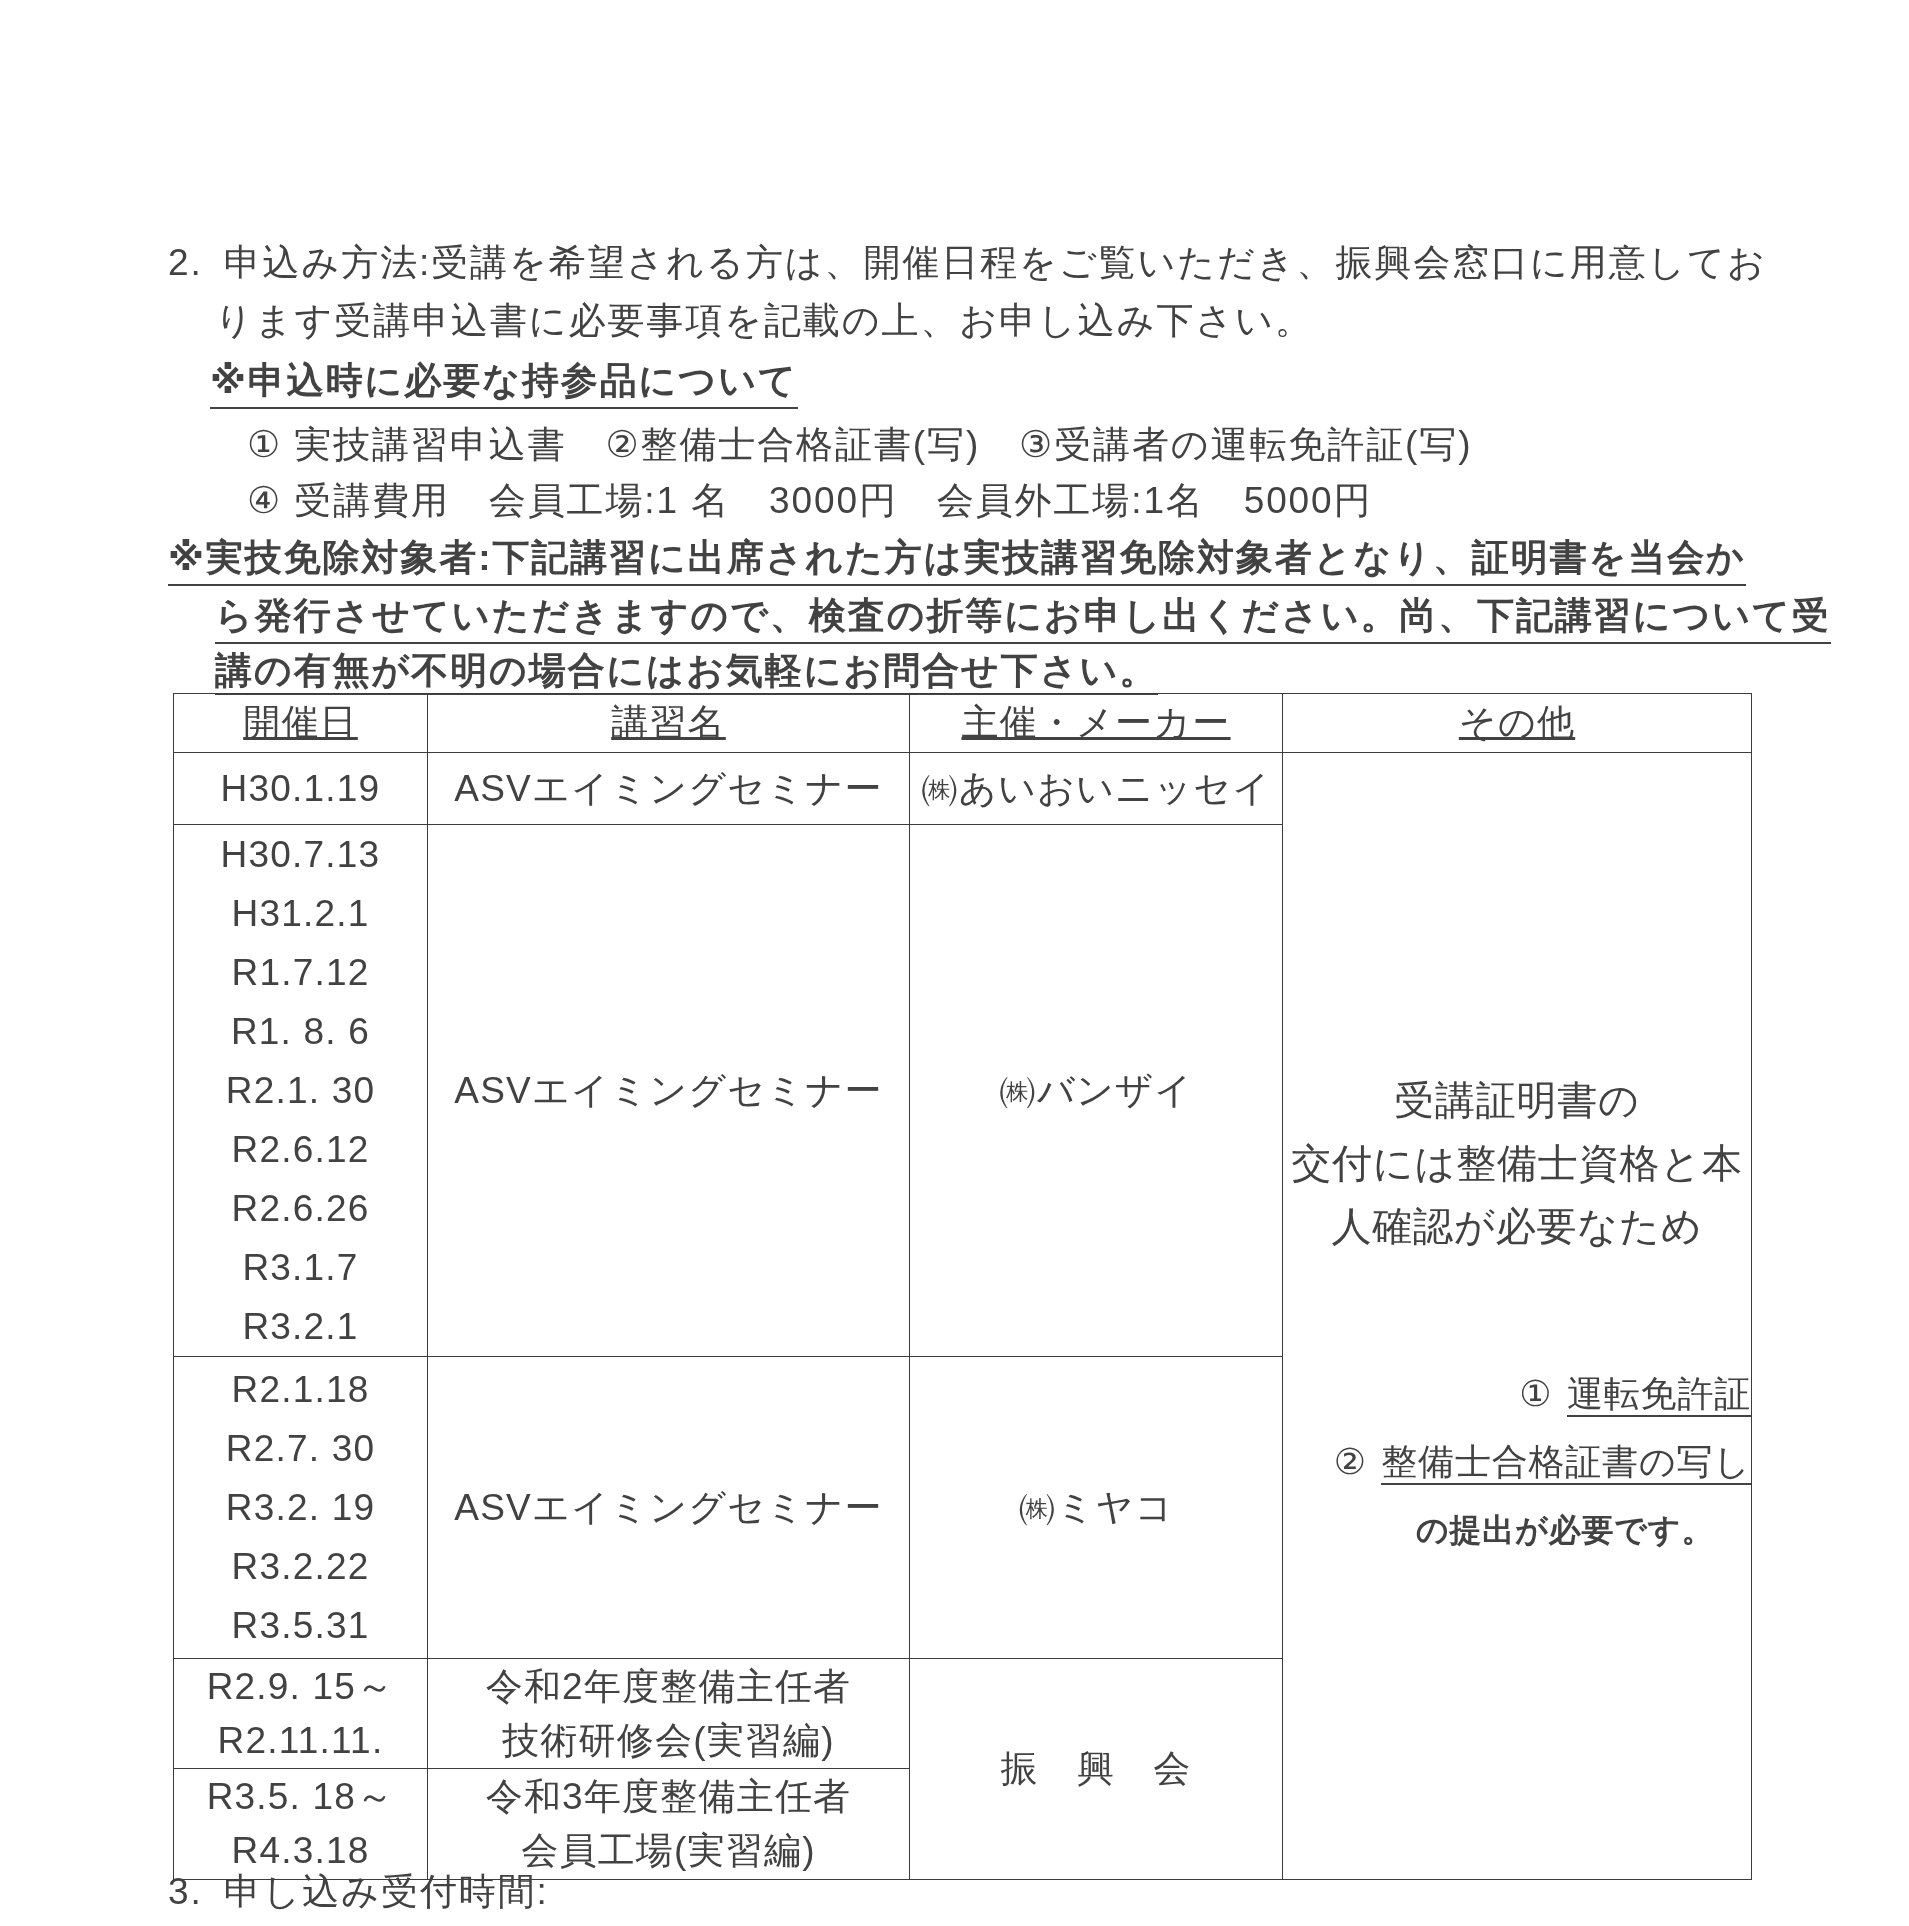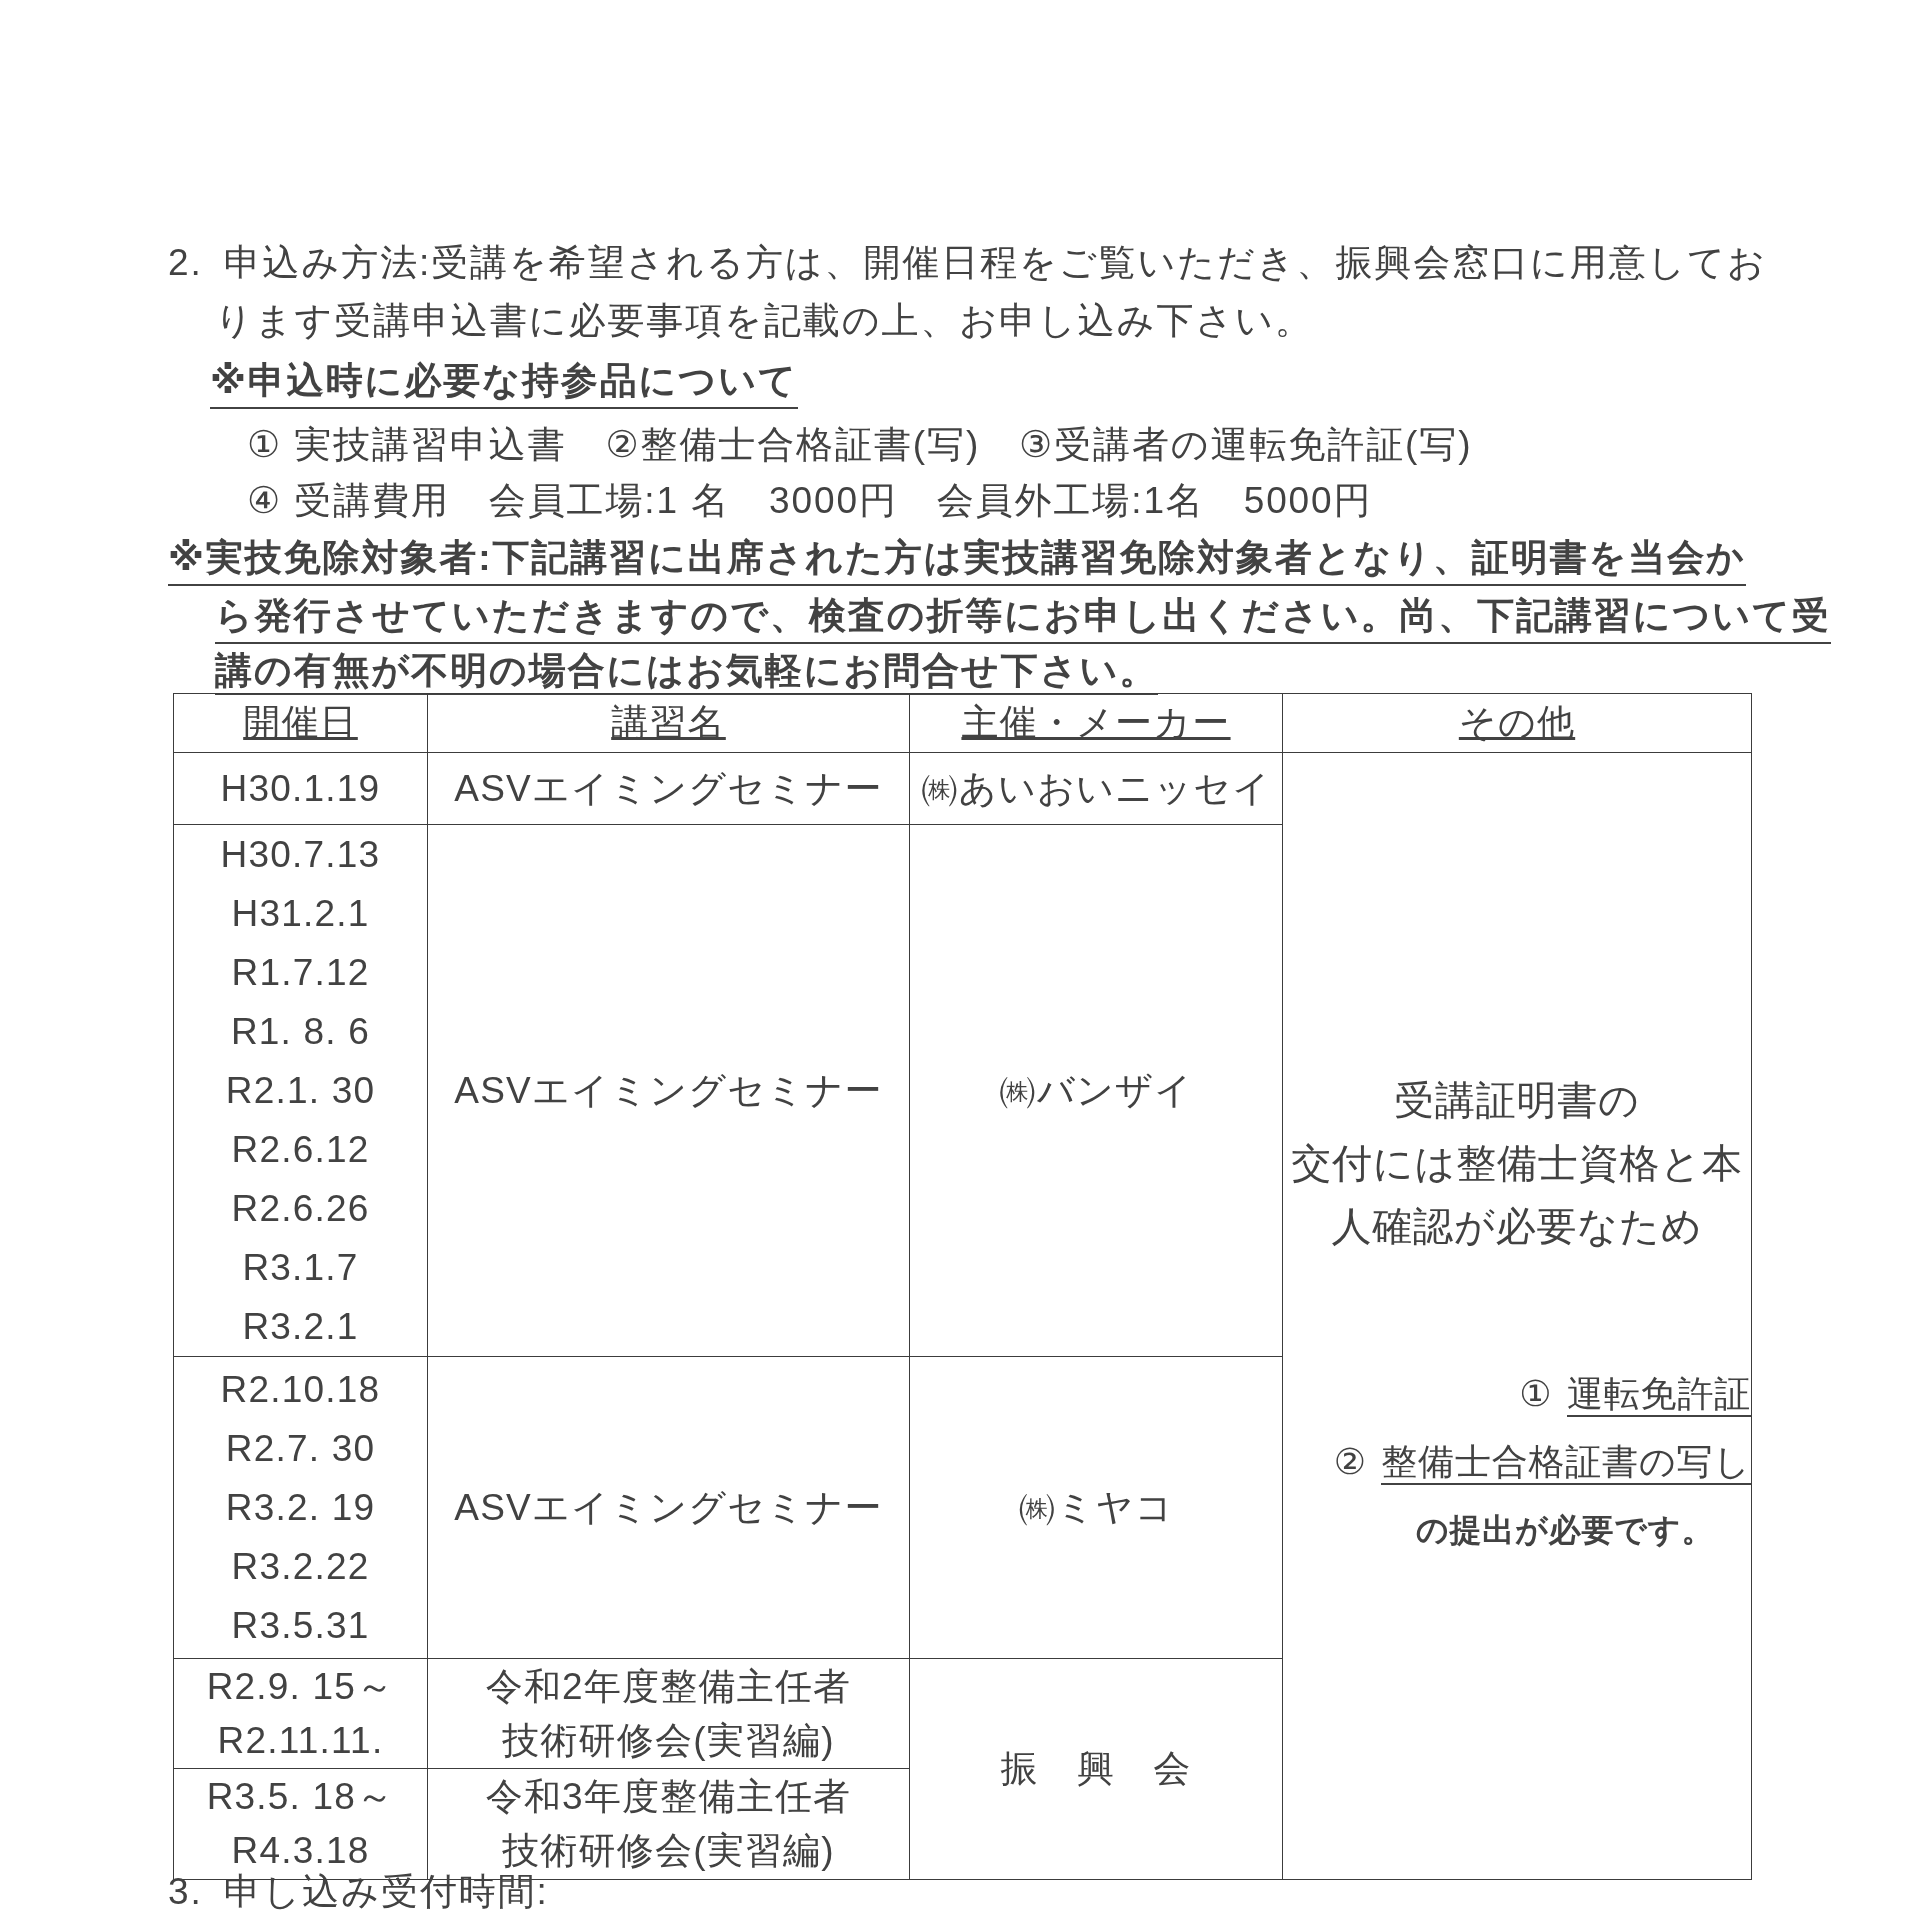--- a/index.html
+++ b/index.html
@@ -146,40 +146,40 @@
 R1. 8. 6
 R2.1. 30
 R2.6.12
 R2.6.26
 R3.1.7
 R3.2.1</td>
         <td>ASVエイミングセミナー</td>
         <td>㈱バンザイ</td>
       </tr>
       <tr style="height:302px;">
-        <td class="dates pre">R2.10.18
+        <td class="dates pre">R2.1.18
 R2.7. 30
 R3.2. 19
 R3.2.22
 R3.5.31</td>
         <td>ASVエイミングセミナー</td>
         <td>㈱ミヤコ</td>
       </tr>
       <tr style="height:110px;">
         <td class="dates-wide pre">R2.9. 15～
 R2.11.11.</td>
         <td class="course2 pre">令和2年度整備主任者
 技術研修会(実習編)</td>
         <td class="org-merged" rowspan="2">振　興　会</td>
       </tr>
       <tr style="height:111px;">
         <td class="dates-wide pre">R3.5. 18～
 R4.3.18</td>
         <td class="course2 pre">令和3年度整備主任者
-技術研修会(実習編)</td>
+会員工場(実習編)</td>
       </tr>
     </tbody>
   </table>
 
   <div class="line" style="left:168px; top:1873px;"><span>3.</span><span class="num-gap"></span><span>申し込み受付時間:</span></div>
 
 </div>
 
 
 </body></html>

